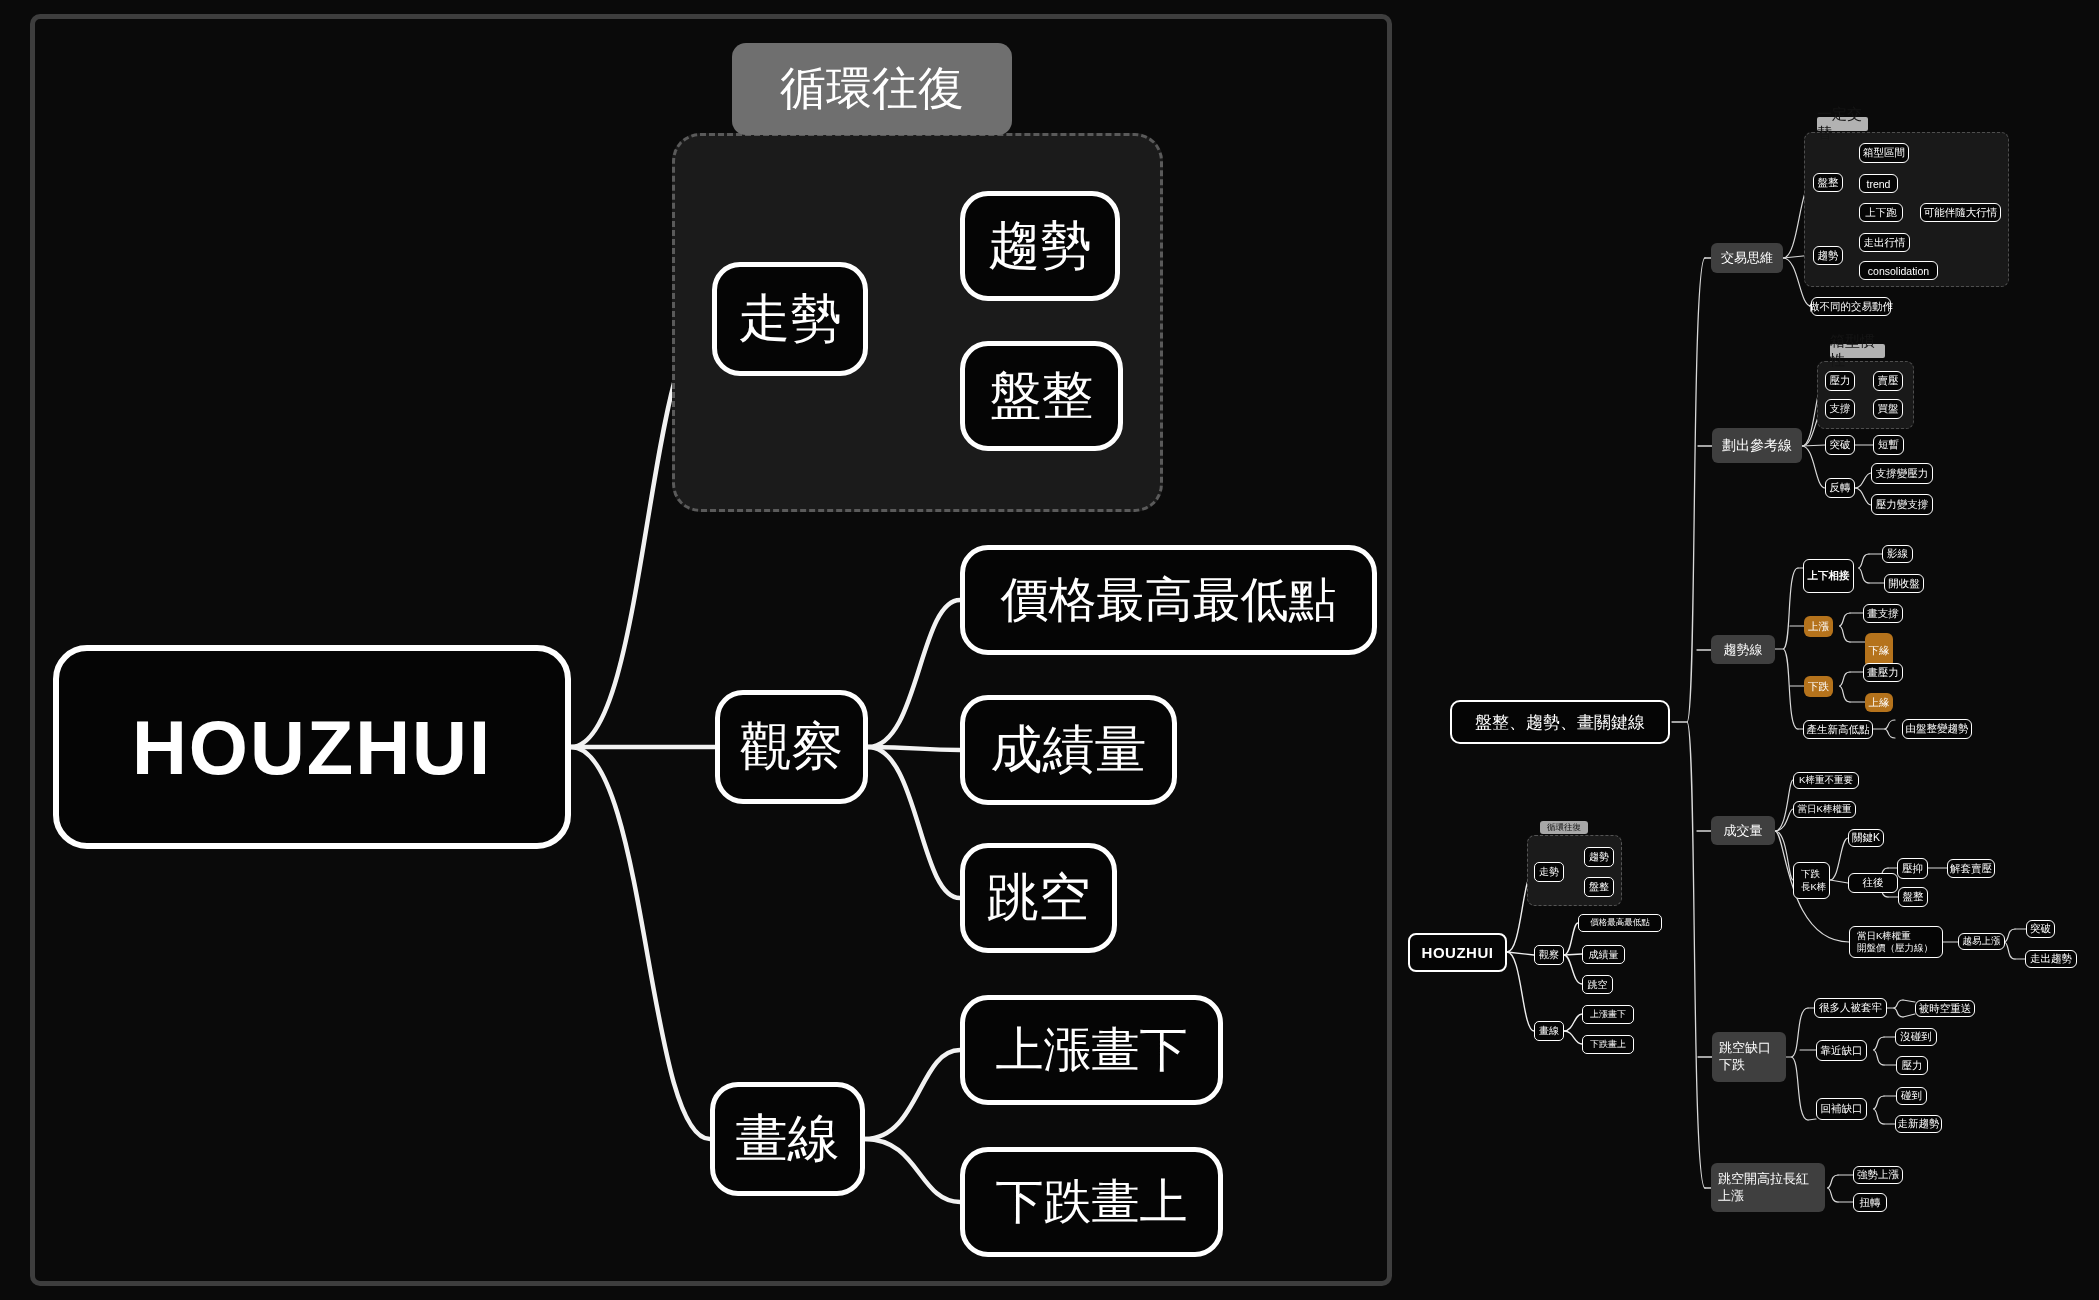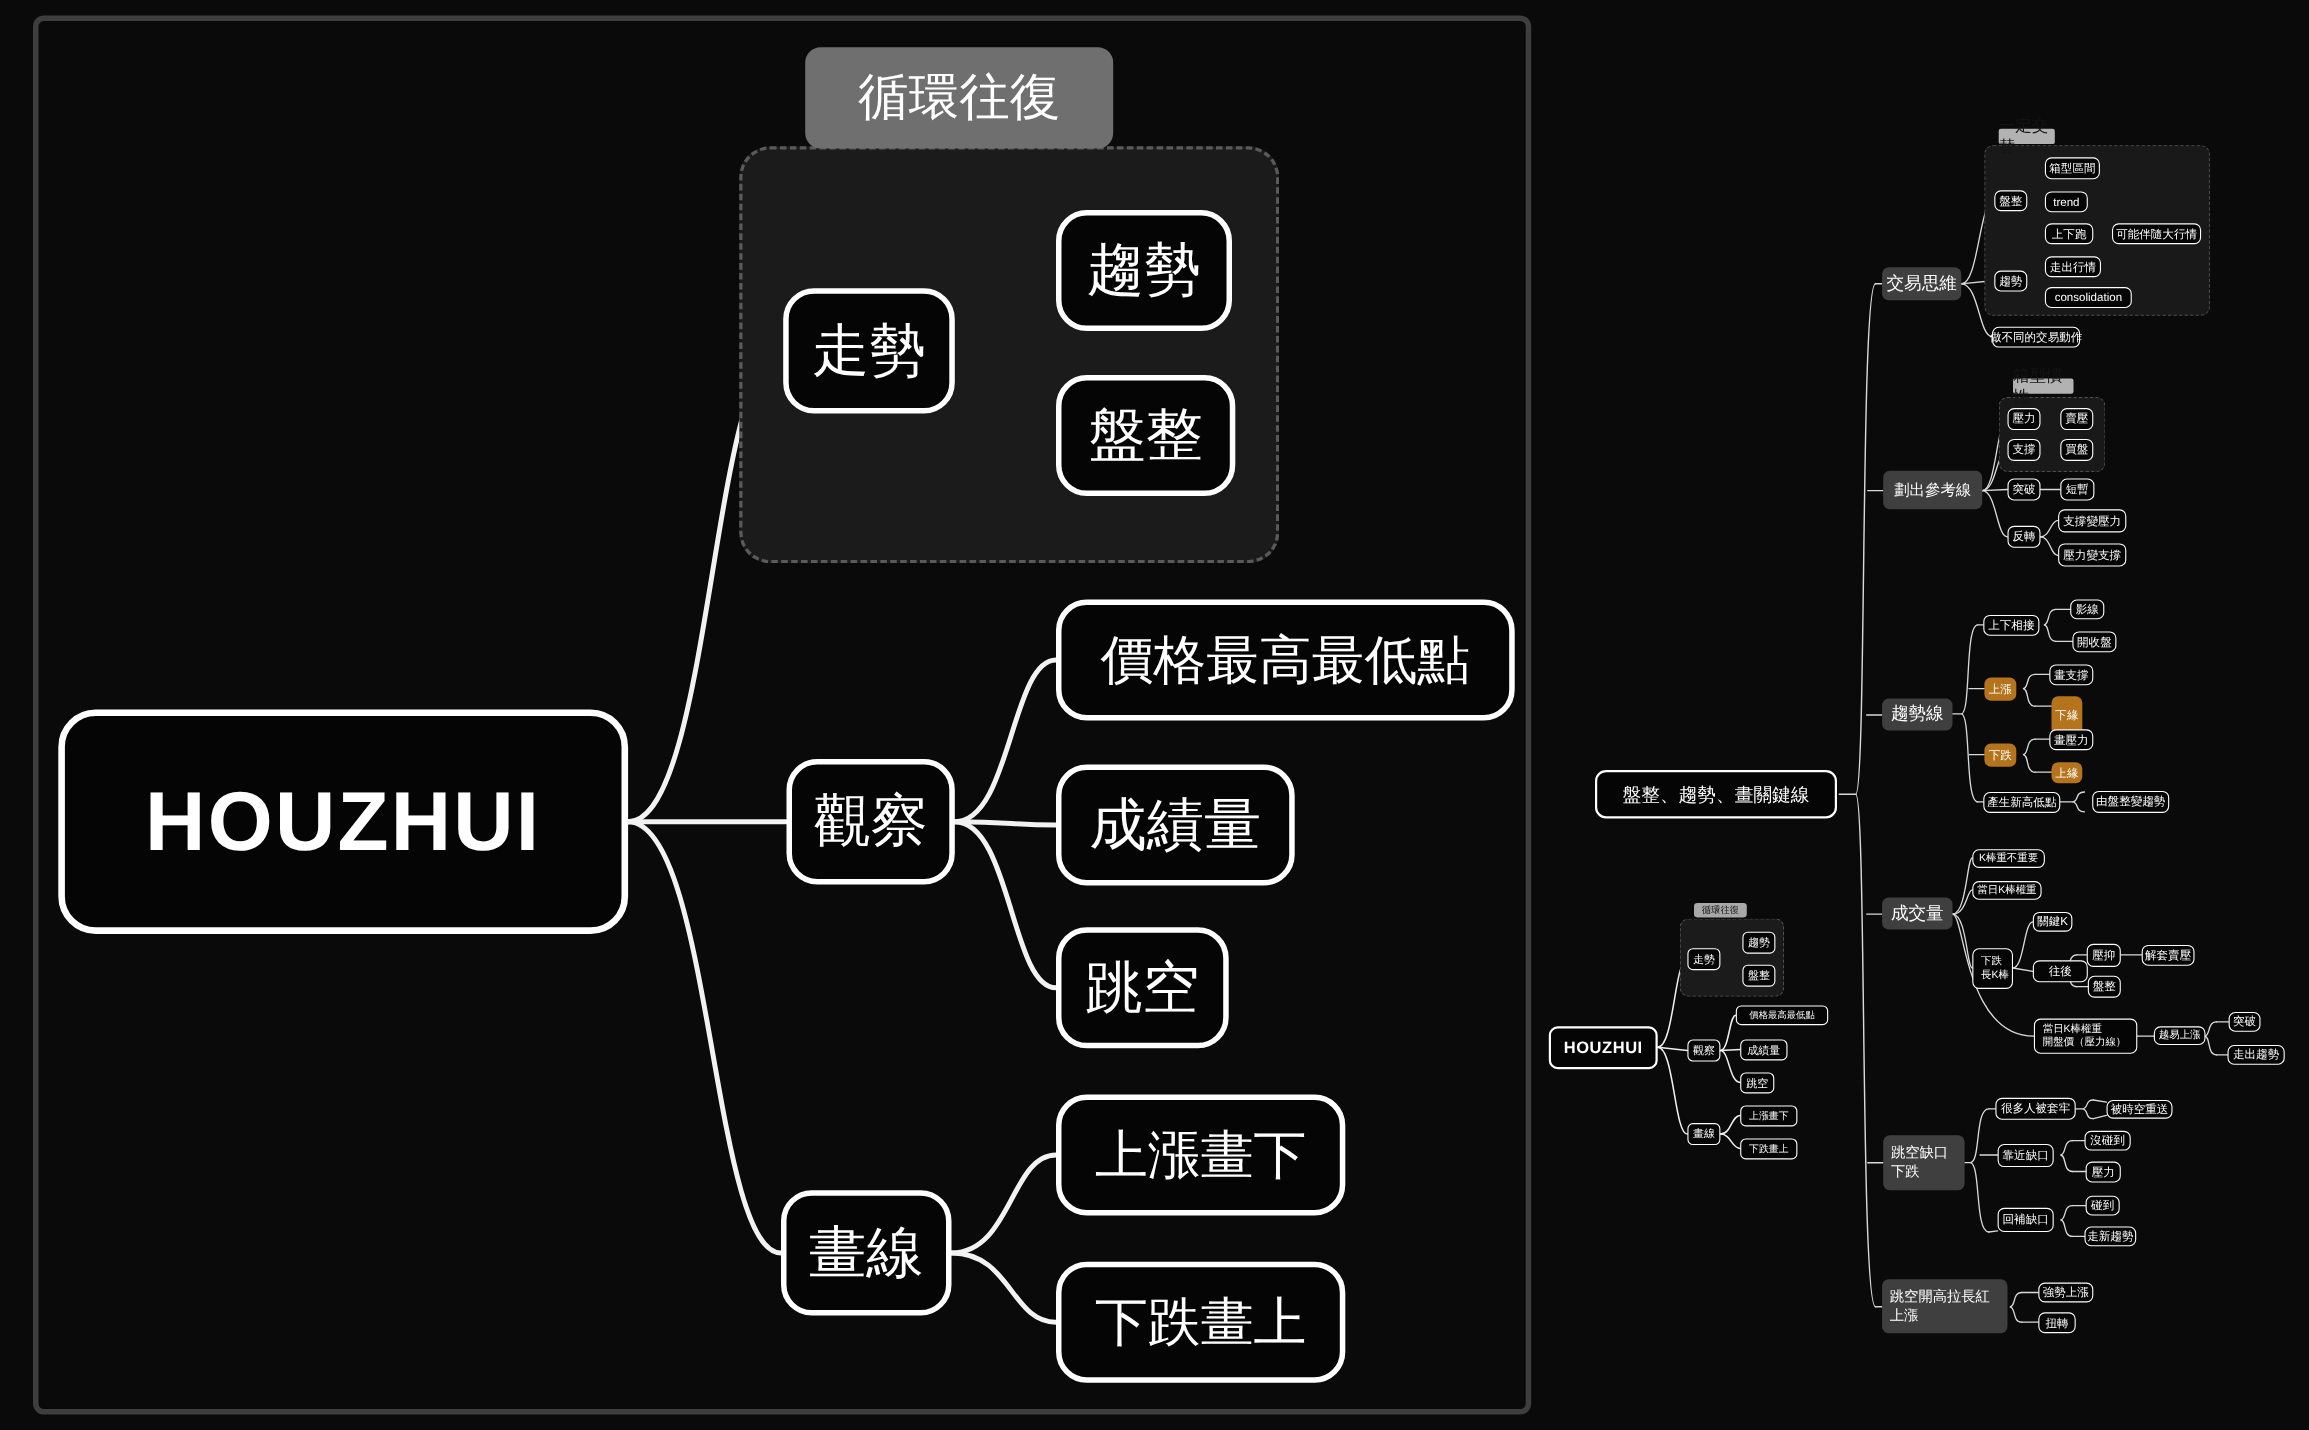--- a/index.html
+++ b/index.html
@@ -17,21 +17,21 @@
   .biglabel{position:absolute;display:flex;align-items:center;justify-content:center;
             background:#6f6f6f;color:#fff;border-radius:14px;font-size:46px;z-index:4;}
   .boundary{position:absolute;background:#1b1b1b;border:3px dashed #5a5a5a;border-radius:28px;z-index:1;}
   
   .mini{border-width:1.5px;border-radius:5px;font-size:10px;}
   .miniroot{border-width:2px;border-radius:8px;font-size:15px;font-weight:800;letter-spacing:.5px;}
   .minilabel{position:absolute;display:flex;align-items:center;justify-content:center;
              background:#a8a8a8;color:#141414;border-radius:3px;font-size:8.5px;z-index:4;}
   .miniboundary{position:absolute;background:#1b1b1b;border:1px dashed #555;border-radius:8px;z-index:1;}
   .rt-root{border-width:2px;border-radius:10px;font-size:17px;}
-  .rt-topic{background:#3f3f3f;border:none;border-radius:6px;font-size:16px;}
+  .rt-topic{background:#3f3f3f;border:none;border-radius:6px;font-size:13px;}
   .rt-node{border-width:1px;border-radius:6px;font-size:10.5px;}
   .rt-orange{background:#b5731c;border:none;border-radius:6px;font-size:10.5px;}
   .rt-label{position:absolute;display:flex;align-items:center;justify-content:center;
             background:#b2b2b2;color:#151515;border-radius:2px;font-size:15px;z-index:4;}
   .rt-boundary{position:absolute;background:#191919;border:1px dashed #4e4e4e;border-radius:8px;z-index:1;}
   .ml{flex-direction:column;align-items:flex-start;justify-content:center;line-height:1.3;padding-left:7px;}
   .ml span{display:block;}
 </style>
 </head>
 <body>
@@ -224,21 +224,21 @@
     <div class="node rt-node" style="left:1873px;top:371px;width:30px;height:20px;">賣壓</div>
     <div class="node rt-node" style="left:1825px;top:399px;width:30px;height:20px;">支撐</div>
     <div class="node rt-node" style="left:1873px;top:399px;width:30px;height:20px;">買盤</div>
     <div class="node rt-node" style="left:1825px;top:435px;width:30px;height:20px;">突破</div>
     <div class="node rt-node" style="left:1873px;top:435px;width:31px;height:20px;">短暫</div>
     <div class="node rt-node" style="left:1825px;top:478px;width:30px;height:20px;">反轉</div>
     <div class="node rt-node" style="left:1871px;top:463px;width:62px;height:21px;">支撐變壓力</div>
     <div class="node rt-node" style="left:1871px;top:494px;width:62px;height:21px;">壓力變支撐</div>
 
     <div class="node rt-topic" style="left:1711px;top:635px;width:64px;height:29px;">趨勢線</div>
-    <div class="node rt-node" style="left:1803px;top:559px;width:51px;height:19px;">上下相接</div>
+    <div class="node rt-node" style="left:1803px;top:559px;width:51px;height:34px;font-weight:bold;">上下相接</div>
     <div class="node rt-node" style="left:1882px;top:545px;width:31px;height:18px;">影線</div>
     <div class="node rt-node" style="left:1884px;top:574px;width:40px;height:19px;">開收盤</div>
     <div class="node rt-orange" style="left:1804px;top:616px;width:29px;height:21px;">上漲</div>
     <div class="node rt-node" style="left:1863px;top:604px;width:40px;height:19px;">畫支撐</div>
     <div class="node rt-orange" style="left:1865px;top:633px;width:28px;height:35px;">下緣</div>
     <div class="node rt-orange" style="left:1804px;top:676px;width:29px;height:21px;">下跌</div>
     <div class="node rt-node" style="left:1863px;top:663px;width:40px;height:19px;">畫壓力</div>
     <div class="node rt-orange" style="left:1865px;top:693px;width:28px;height:19px;">上緣</div>
     <div class="node rt-node" style="left:1803px;top:720px;width:70px;height:19px;">產生新高低點</div>
     <div class="node rt-node" style="left:1902px;top:719px;width:70px;height:20px;">由盤整變趨勢</div>

